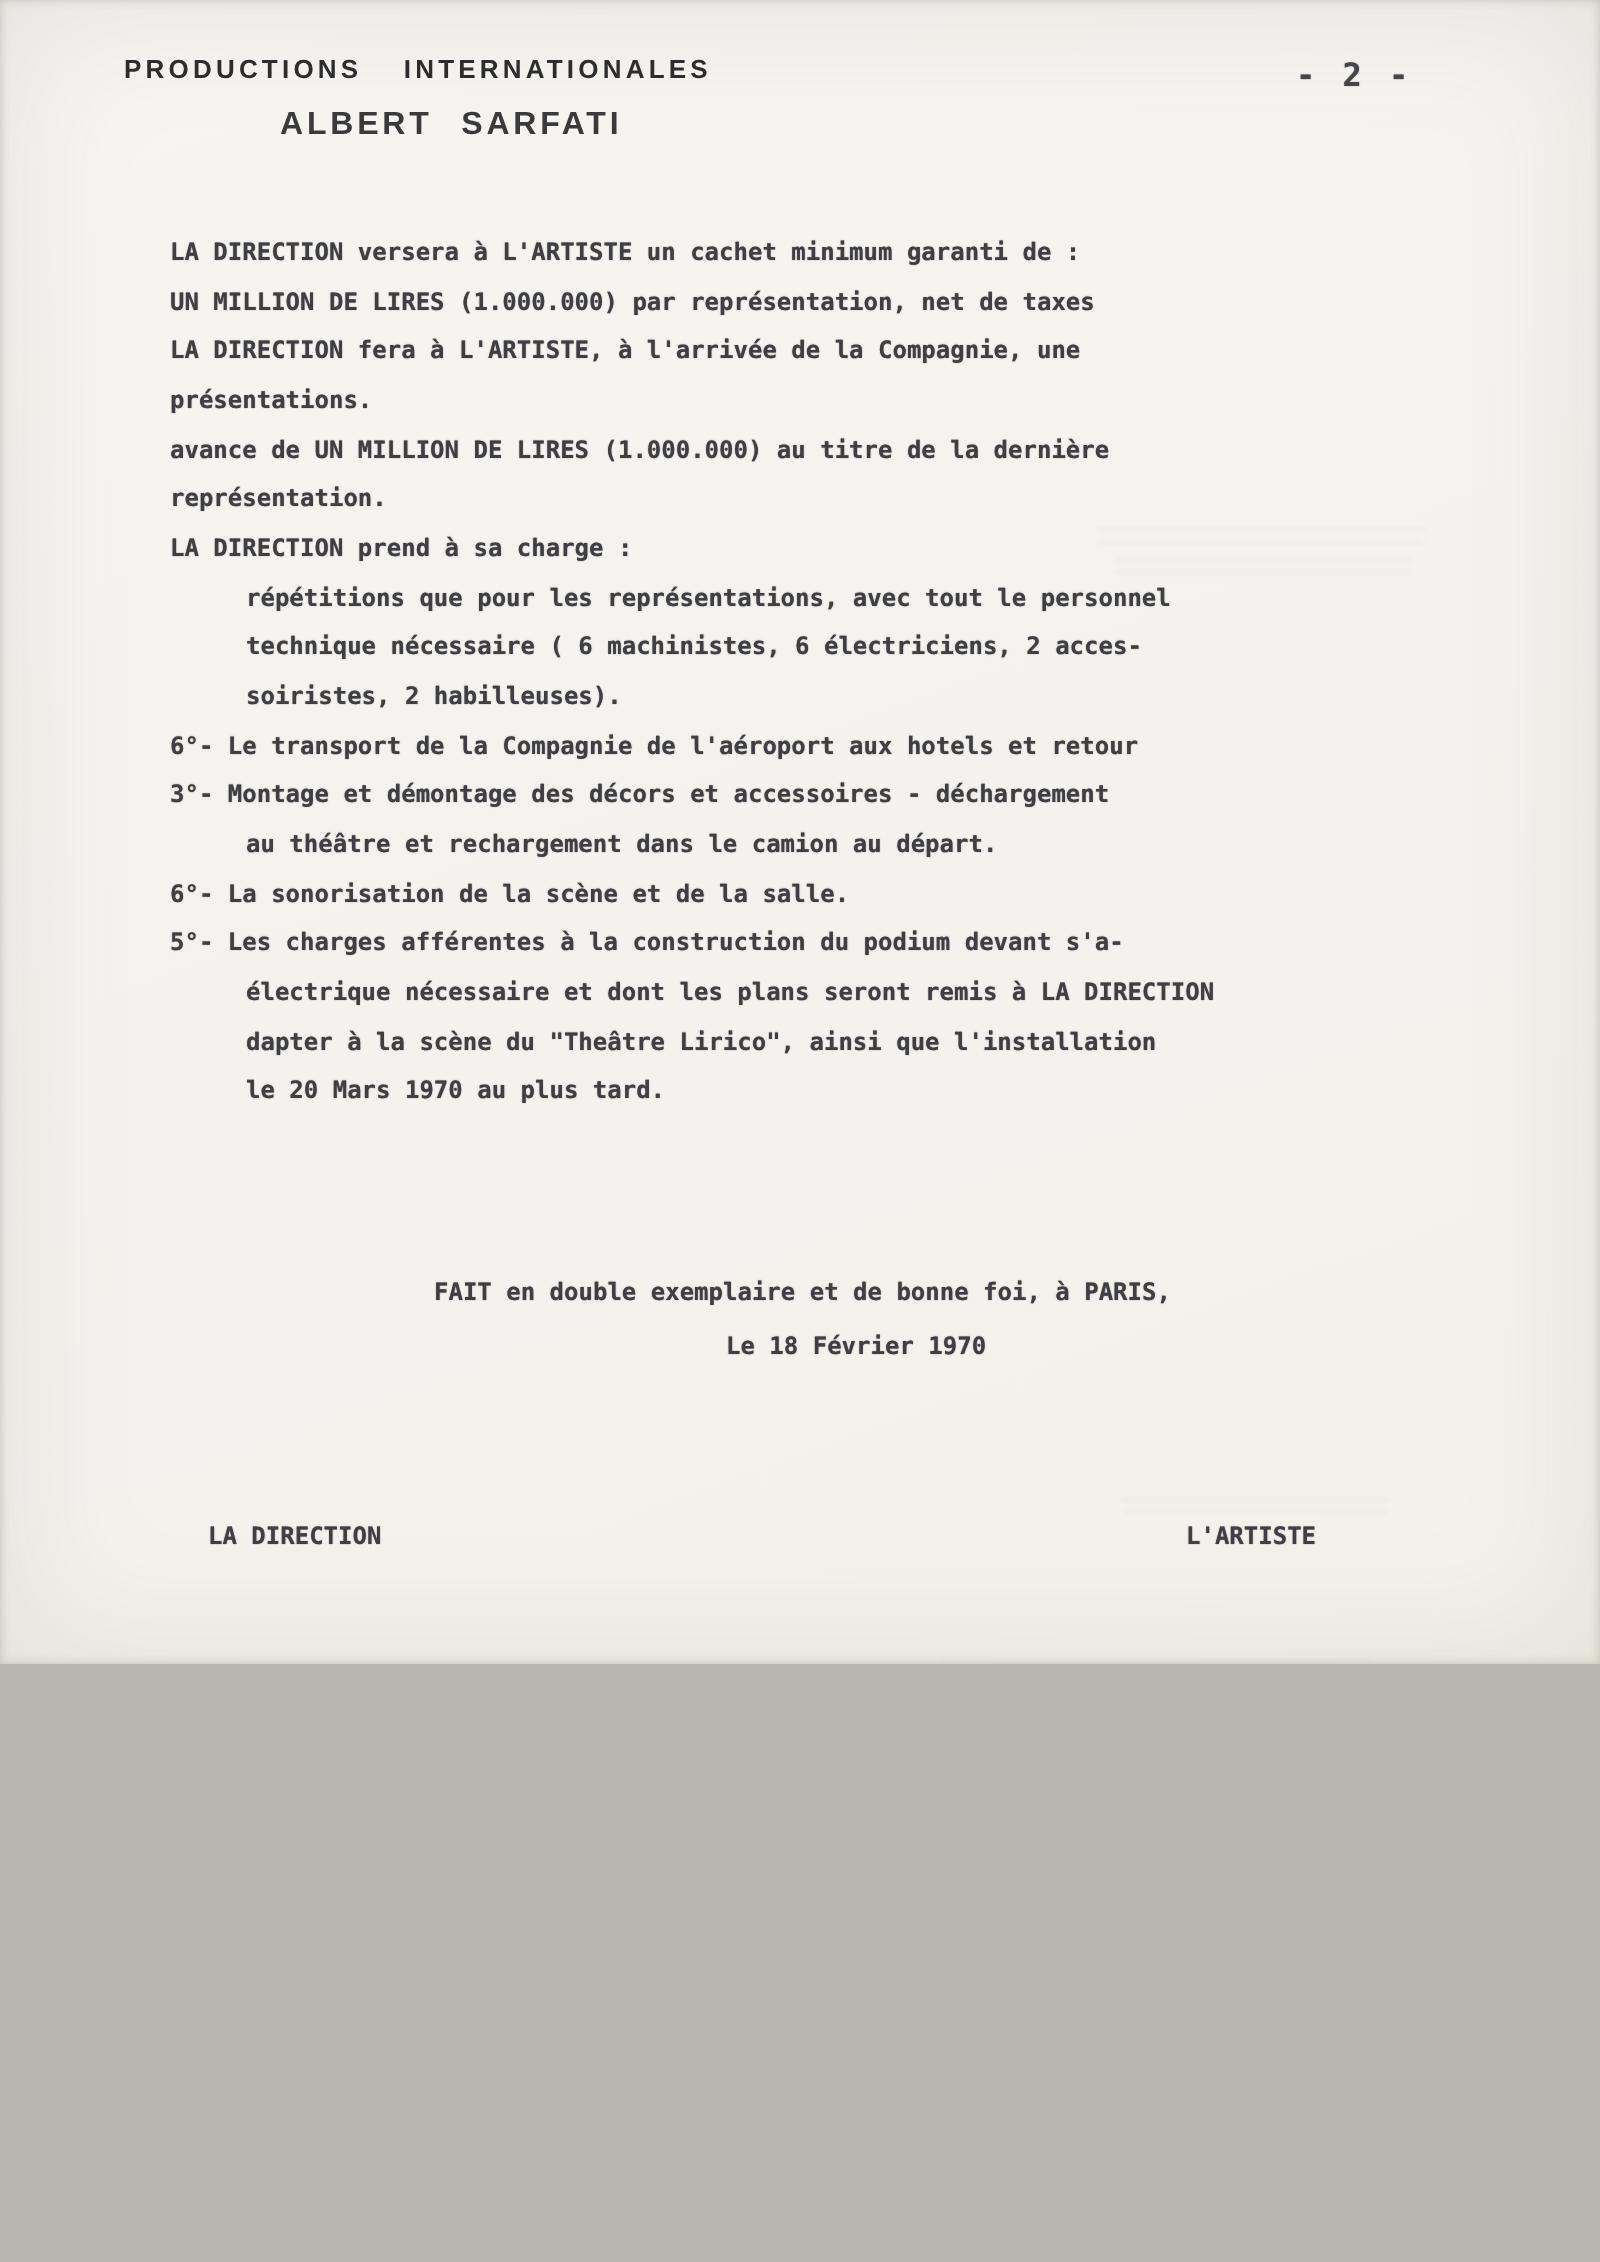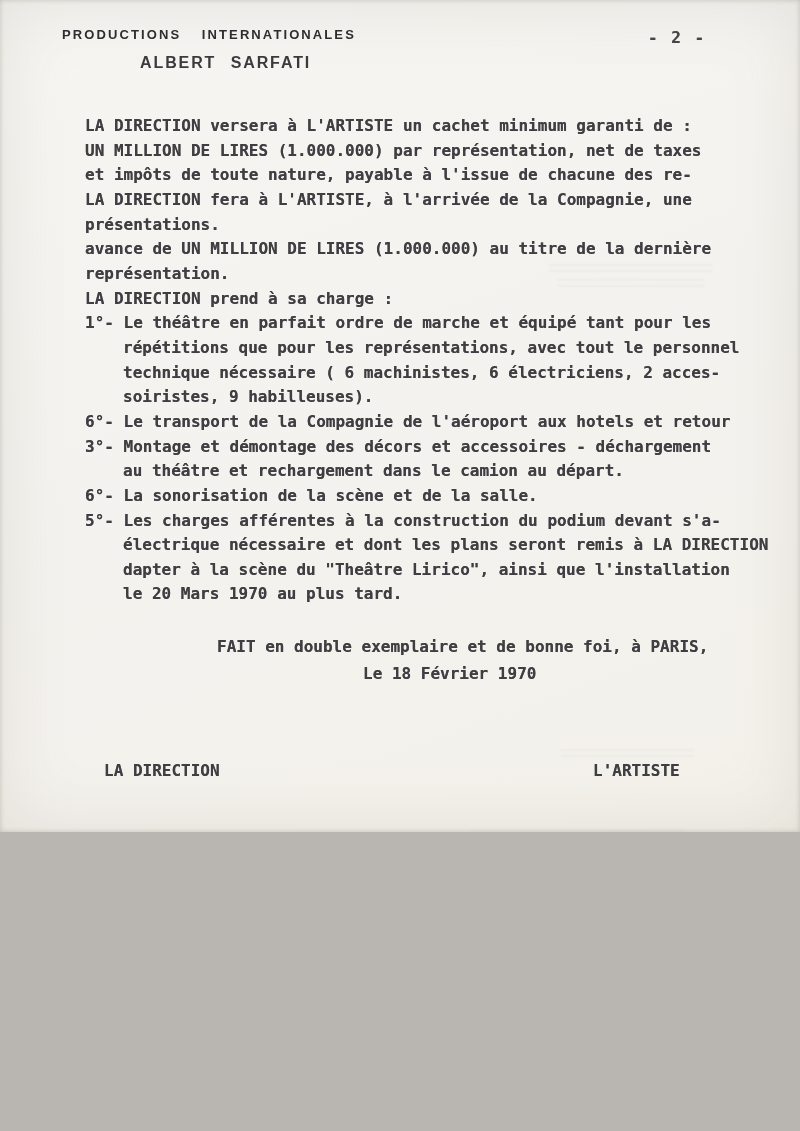--- a/index.html
+++ b/index.html
@@ -19,21 +19,21 @@
     position:absolute;left:140px;top:54px;
     font-family:"Liberation Sans",sans-serif;font-weight:bold;font-size:16px;
     letter-spacing:1.9px;word-spacing:8px;color:#3a3a3d;
   }
   .page-num{
     position:absolute;left:648px;top:28px;
     font-size:16px;font-weight:bold;letter-spacing:2px;color:#45454a;
     text-shadow:0 0 .6px rgba(40,40,45,.6);
   }
   
-  .tw{color:#3f3e42;text-shadow:0 0 .6px rgba(40,40,45,.65);font-weight:bold;font-size:16px;}
+  .tw{color:#3f3e42;text-shadow:0 0 .6px rgba(40,40,45,.65);font-weight:bold;font-size:12px;}
   .body-lines{position:absolute;left:85px;top:114px;line-height:24.65px;}
   .body-lines .line{white-space:pre;}
   .body-lines .line.indent{padding-left:38px;}
   .closing{position:absolute;left:85px;top:633px;line-height:27px;}
   .closing .c1{padding-left:132px;white-space:pre;}
   .closing .c2{padding-left:278px;white-space:pre;}
   .sig-left{position:absolute;left:104px;top:761px;}
   .sig-right{position:absolute;left:593px;top:761px;}
   
   .smudge{
@@ -55,30 +55,28 @@
 
 <div class="page">
 
   <div class="lh-company">PRODUCTIONS INTERNATIONALES</div>
   <div class="lh-person">ALBERT SARFATI</div>
   <div class="page-num">- 2 -</div>
 
   <div class="body-lines tw">
       <div class="line">LA DIRECTION versera à L'ARTISTE un cachet minimum garanti de :</div>
       <div class="line">UN MILLION DE LIRES (1.000.000) par représentation, net de taxes</div>
-      <div class="line">et impôts de toute nature, payable à l'issue de chacune des re-</div>
       <div class="line">LA DIRECTION fera à L'ARTISTE, à l'arrivée de la Compagnie, une</div>
       <div class="line">présentations.</div>
       <div class="line">avance de UN MILLION DE LIRES (1.000.000) au titre de la dernière</div>
       <div class="line">représentation.</div>
       <div class="line">LA DIRECTION prend à sa charge :</div>
-      <div class="line">1°- Le théâtre en parfait ordre de marche et équipé tant pour les</div>
       <div class="line indent">répétitions que pour les représentations, avec tout le personnel</div>
       <div class="line indent">technique nécessaire ( 6 machinistes, 6 électriciens, 2 acces-</div>
-      <div class="line indent">soiristes, 9 habilleuses).</div>
+      <div class="line indent">soiristes, 2 habilleuses).</div>
       <div class="line">6°- Le transport de la Compagnie de l'aéroport aux hotels et retour</div>
       <div class="line">3°- Montage et démontage des décors et accessoires - déchargement</div>
       <div class="line indent">au théâtre et rechargement dans le camion au départ.</div>
       <div class="line">6°- La sonorisation de la scène et de la salle.</div>
       <div class="line">5°- Les charges afférentes à la construction du podium devant s'a-</div>
       <div class="line indent">électrique nécessaire et dont les plans seront remis à LA DIRECTION</div>
       <div class="line indent">dapter à la scène du "Theâtre Lirico", ainsi que l'installation</div>
       <div class="line indent">le 20 Mars 1970 au plus tard.</div>
     </div>
 

